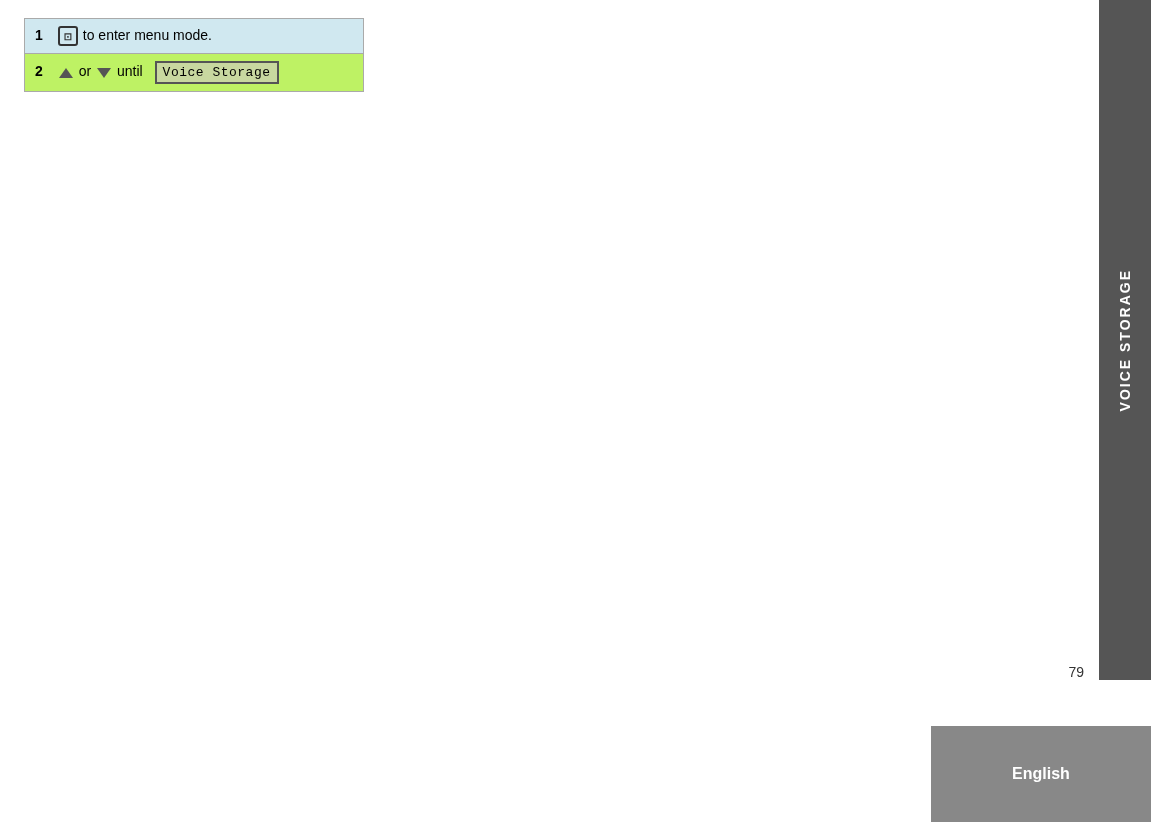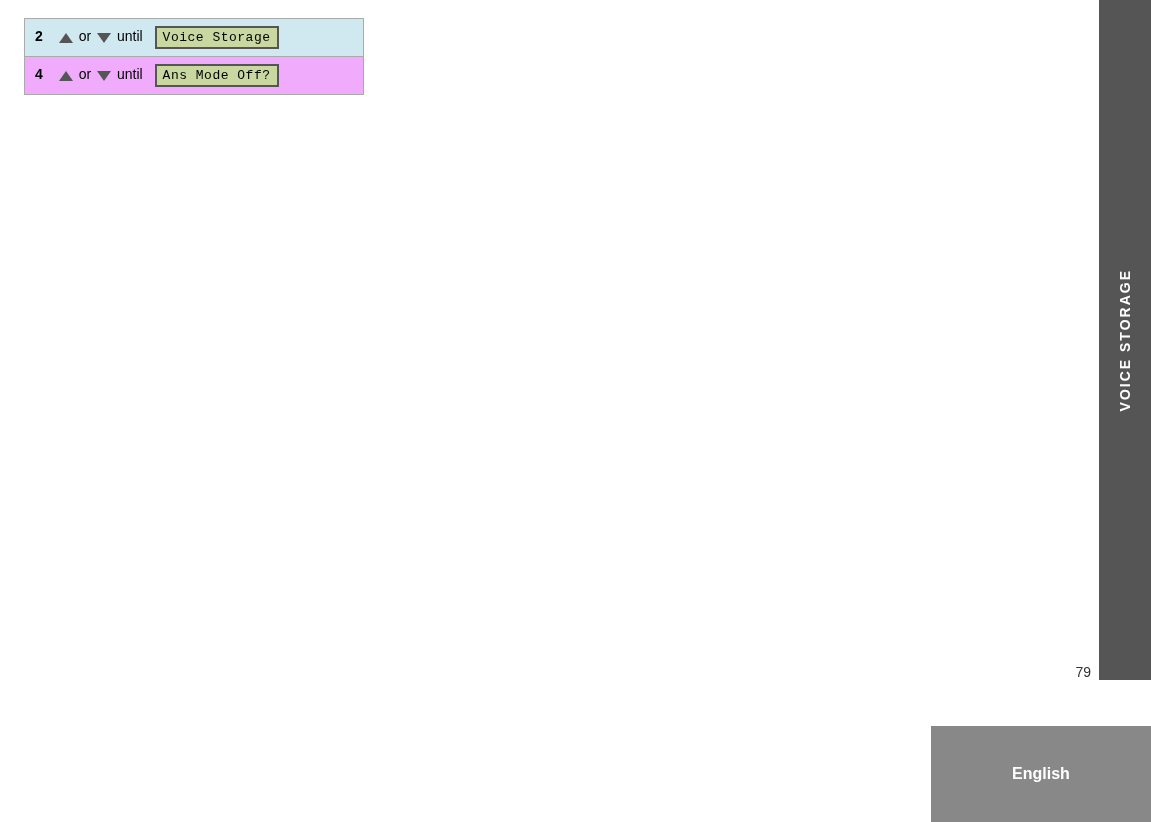--- a/index.html
+++ b/index.html
@@ -29,21 +29,21 @@
       border-collapse: collapse;
       width: 340px;
     }
 
     .steps-table tr td {
       border: 1px solid #aaa;
       padding: 7px 10px;
       font-size: 14px;
       color: #000;
       vertical-align: middle;
-      background: #f0abfc;
+      background: #bef264;
     }
 
     .steps-table tr:first-child td {
       background: #d0e8f0;
     }
 
     .step-num {
       font-weight: bold;
       font-size: 14px;
       min-width: 18px;
@@ -118,21 +118,21 @@
       height: 142px;
       display: flex;
       flex-direction: column;
       align-items: flex-end;
       justify-content: flex-end;
     }
 
     .page-number {
       position: absolute;
       bottom: 142px;
-      right: 60px;
+      right: 67px;
       font-size: 14px;
       color: #333;
     }
 
     .english-badge {
       width: 220px;
       height: 96px;
       background: #888888;
       display: flex;
       align-items: center;
@@ -161,43 +161,40 @@
     }
   </style>
 </head>
 <body>
 
 <div class="main-content">
 
   <table class="steps-table">
 
     <tbody>
+        <tr>
+      <td>
+        <span class="step-num">1</span>
+        <span class="menu-icon">⊡</span>
+        <span> to enter menu mode.</span>
+      </td>
+    </tr>
 
     <tr>
       <td>
         <span class="step-num">2</span>
         <span class="arrow-up"></span>
         <span> or </span>
         <span class="arrow-down"></span>
         <span> until </span>
         <span class="lcd-display">Voice Storage</span>
       </td>
     </tr>
 
 
-    <tr>
-      <td>
-        <span class="step-num">4</span>
-        <span class="arrow-up"></span>
-        <span> or </span>
-        <span class="arrow-down"></span>
-        <span> until </span>
-        <span class="lcd-display">Ans Mode Off?</span>
-      </td>
-    </tr>
 
   </tbody>
     </table>
 </div>
 
 <div class="right-sidebar">
   <span class="sidebar-text">VOICE STORAGE</span>
 </div>
 
 <div class="page-number">79</div>

